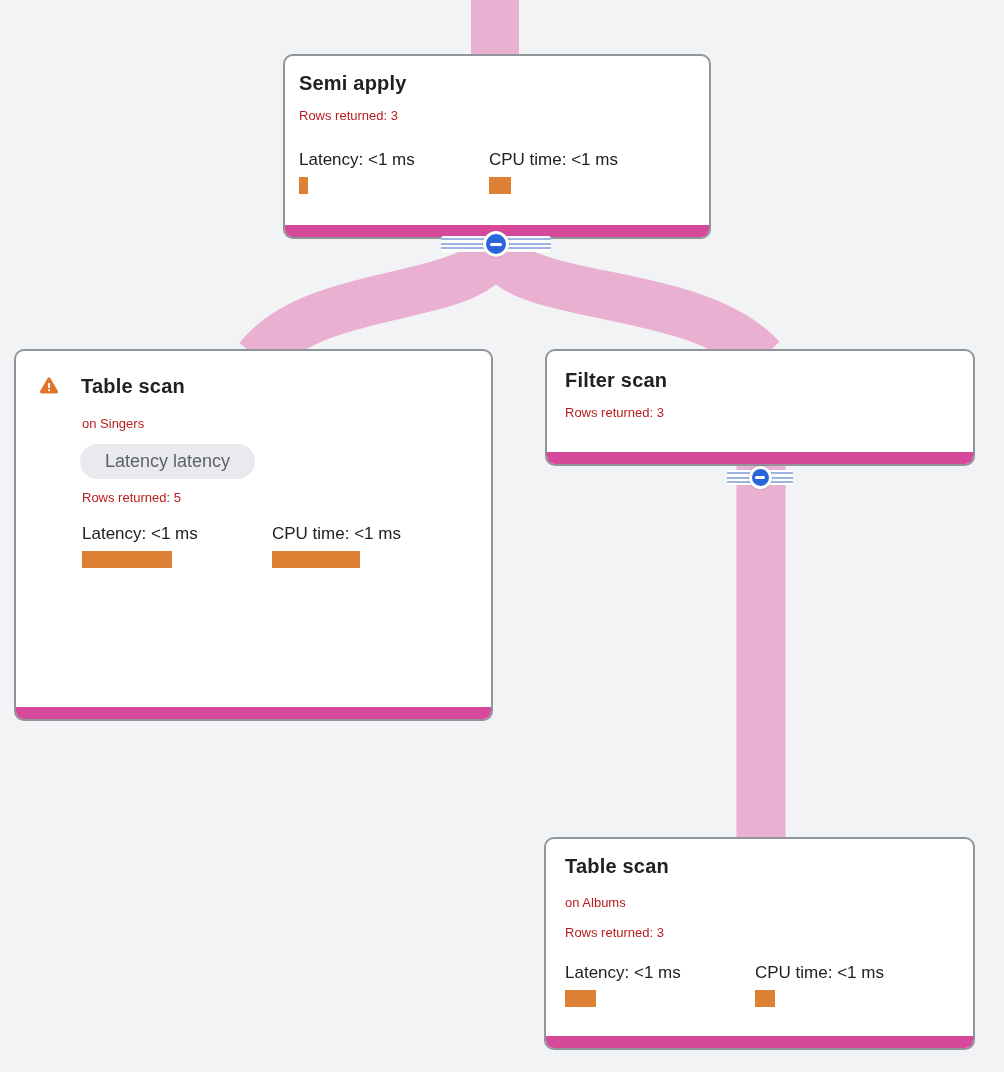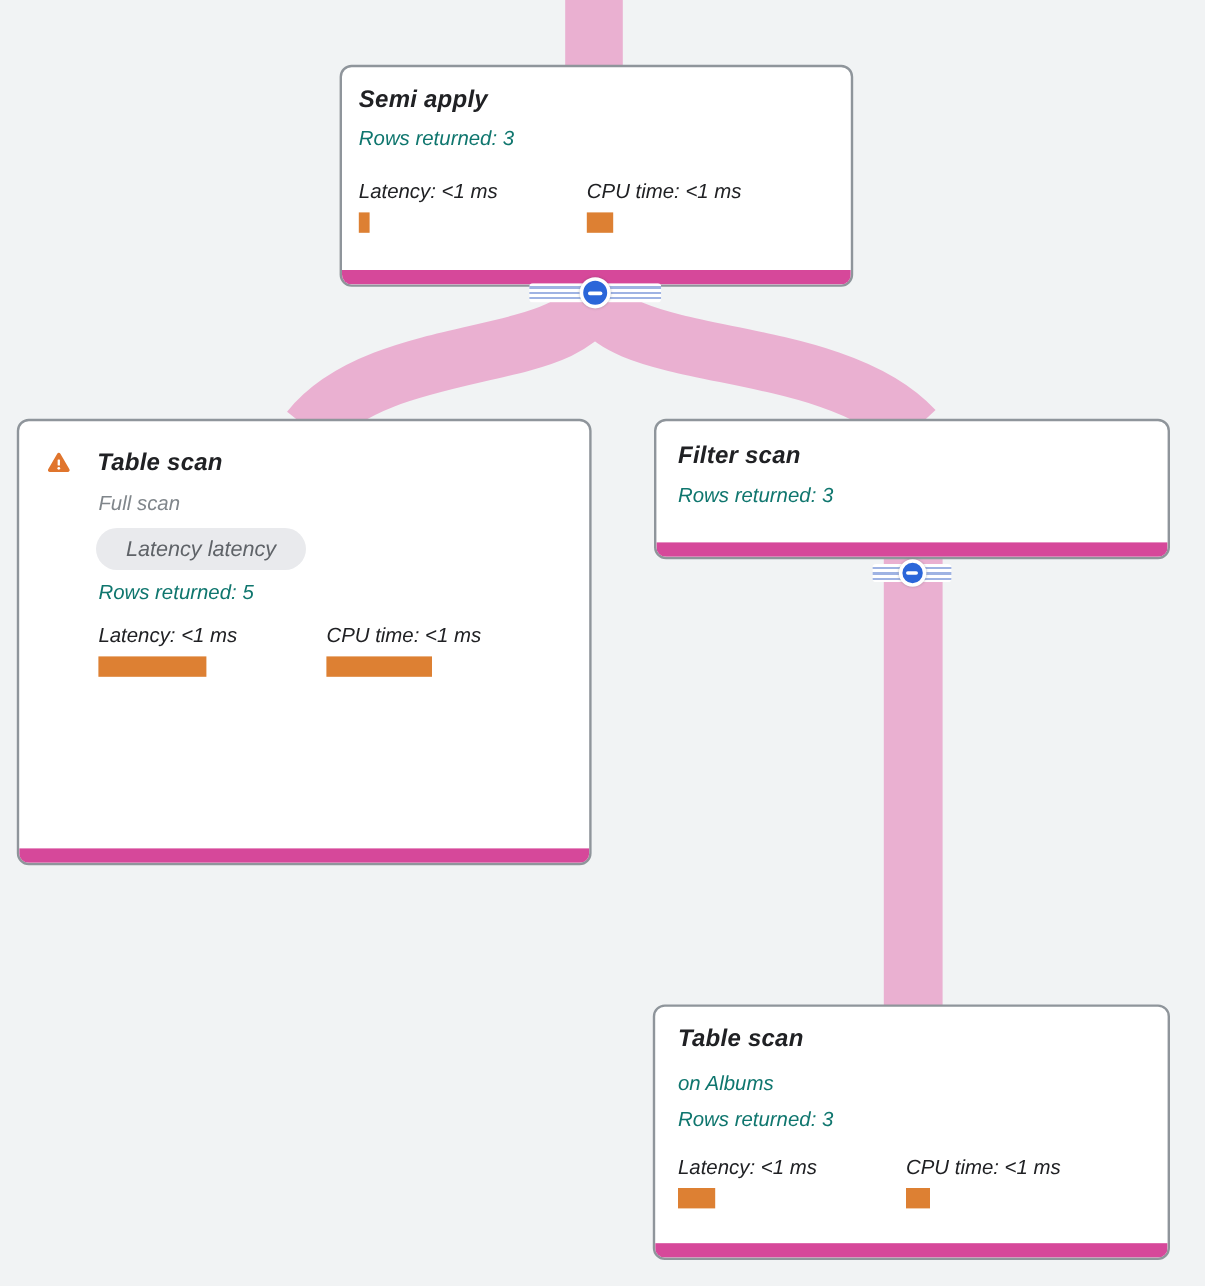--- a/index.html
+++ b/index.html
@@ -14,31 +14,30 @@
   .edges{position:absolute;left:0;top:0;z-index:0;}
 
   
   .card{
     position:absolute;z-index:1;
     background:#ffffff;
     border:2px solid #8f959b;
     border-radius:10px;
     box-sizing:border-box;
     overflow:hidden;
-    font-style:italic;
   }
   .card .footer{
     position:absolute;left:0;right:0;bottom:0;height:12px;
     background:#d6489a;
   }
   .title{
     font-size:20px;font-weight:700;letter-spacing:.2px;
     line-height:30px;color:#202124;
   }
-  .body-line{font-size:17px;line-height:24px;color:#0f766e;}
+  .body-line{font-size:13px;line-height:24px;color:#b91c1c;}
   .muted-line{font-size:17px;line-height:24px;color:#80868b;}
   .metrics{display:flex;}
   .metric{width:190px;}
   .metric-label{font-size:17px;line-height:24px;color:#202124;white-space:nowrap;}
   .metric-bar{height:17px;margin-top:5px;background:#dd8033;}
   .chip{
     display:table;
     background:#e9eaed;color:#5f6368;
     font-size:18px;line-height:35px;height:35px;
     padding:0 25px;border-radius:18px;
@@ -149,21 +148,21 @@
   <div class="card" id="card-singers">
     <div class="header-row">
       <svg class="warn-icon" viewBox="0 0 24 24">
         <path fill="#e0752d" d="M10.55 3.3 L2.35 17.5 a1.7 1.7 0 0 0 1.47 2.55 h16.36 a1.7 1.7 0 0 0 1.47-2.55 L13.45 3.3 a1.7 1.7 0 0 0-2.9 0 Z"></path>
         <rect x="10.95" y="8.6" width="2.1" height="5.6" rx="0.6" fill="#ffffff"></rect>
         <circle cx="12" cy="16.7" r="1.25" fill="#ffffff"></circle>
       </svg>
       <div class="title">Table scan</div>
     </div>
     <div class="card-body">
-      <div class="muted-line sub2">Full scan</div>
+      <div class="body-line sub1">on Singers</div>
       <div class="chips">
         <div class="chip">Latency latency</div>
       </div>
       <div class="body-line rows-line">Rows returned: 5</div>
       <div class="metrics">
         <div class="metric">
           <div class="metric-label">Latency: &lt;1 ms</div>
           <div class="metric-bar" style="width: 90px;"></div>
         </div>
         <div class="metric">

